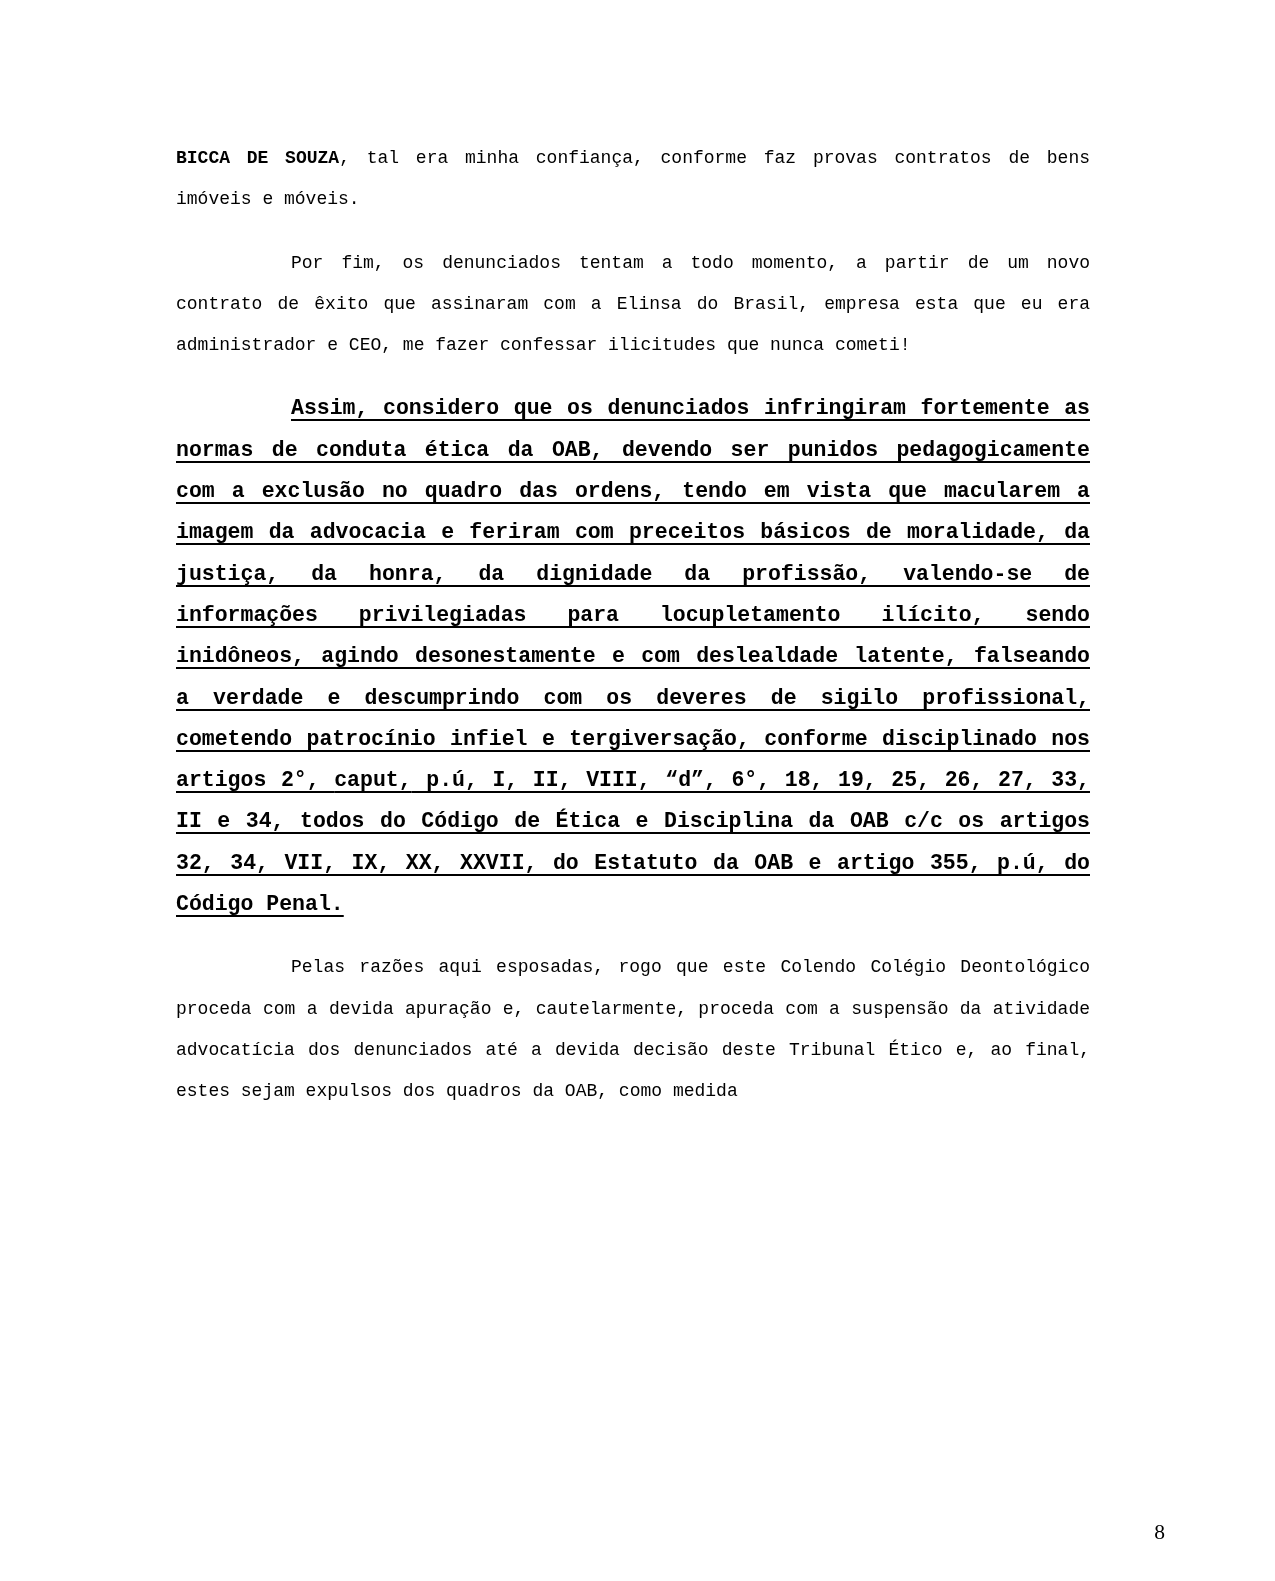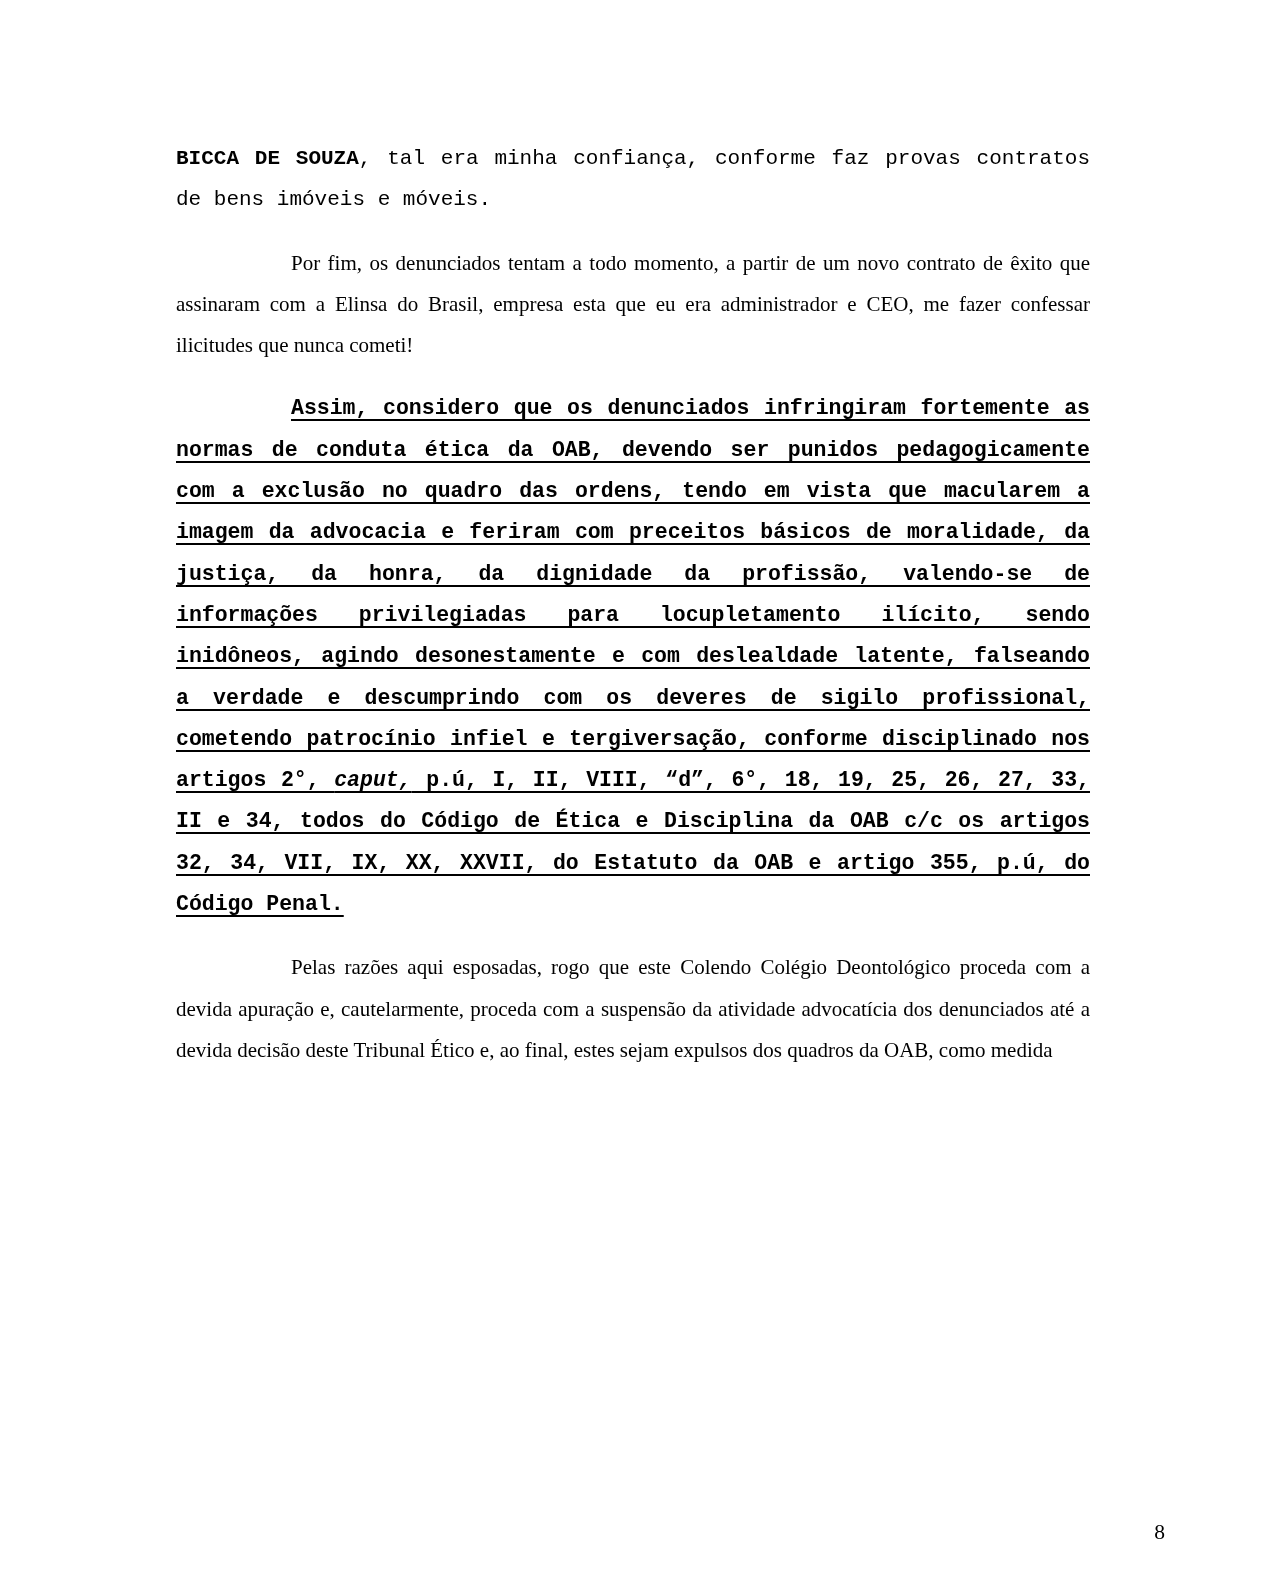--- a/index.html
+++ b/index.html
@@ -20,56 +20,54 @@
     overflow: hidden;
   }
   .content {
     position: absolute;
     left: 176px;
     top: 138px;
     width: 914px;
   }
   p.para {
     margin: 0;
-    font-size: 21px;
+    font-size: 18px;
     line-height: 41.3px;
     text-align: justify;
     text-align-last: left;
     letter-spacing: 0px;
     word-spacing: 0px;
     -webkit-hyphens: none;
     hyphens: none;
   }
   p.para.indent {
     text-indent: 115px;
   }
   p.gap-top {
     margin-top: 22px;
-    font-family: Liberation Serif, serif;
   }
   .bold {
     font-weight: bold;
   }
   
   p.emph {
     margin: 0;
     margin-top: 22px;
     font-size: 21.5px;
     line-height: 41.3px;
     font-weight: bold;
     text-align: justify;
     text-align-last: left;
     text-indent: 115px;
     text-decoration: underline;
     text-decoration-thickness: 2px;
     text-underline-offset: 5px;
     text-decoration-skip-ink: none;
   }
   p.emph .ital {
-    font-style: italic;
   }
   .pagenum {
     position: absolute;
     right: 110px;
     bottom: 38px;
     font-size: 21.5px;
     line-height: 1;
     font-family: "Liberation Serif", "DejaVu Serif", serif;
   }
 </style>

